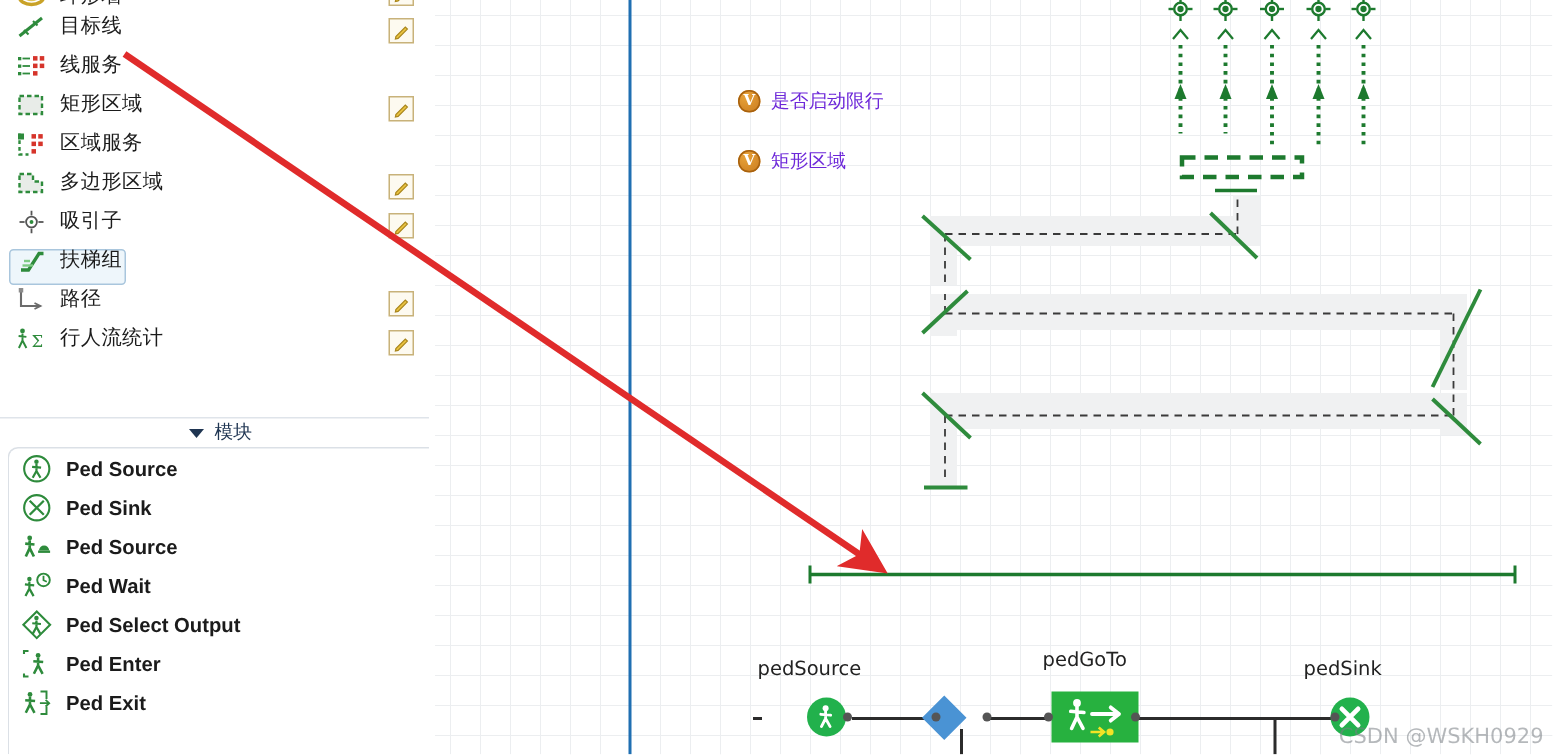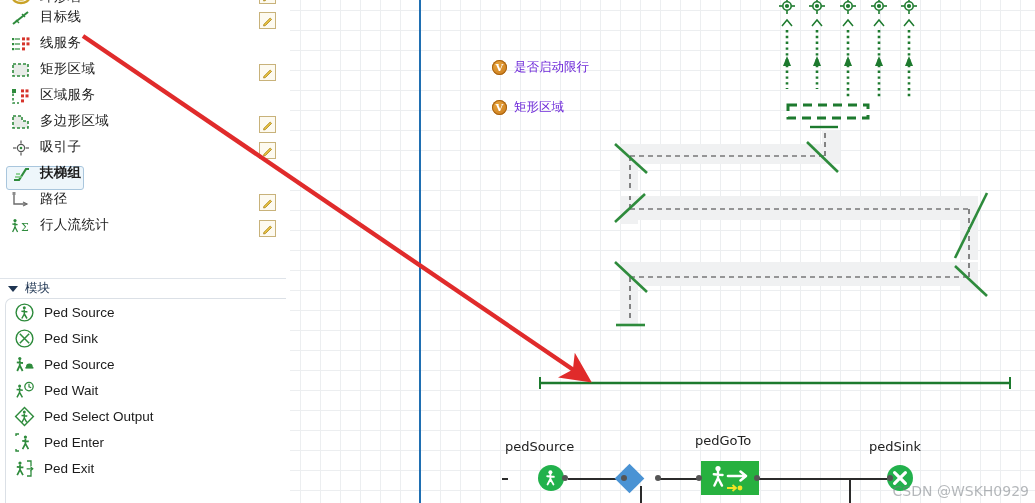--- a/index.html
+++ b/index.html
@@ -27,44 +27,45 @@
   }
   .pal-lbl{
     font-size:13.5px;color:#1b1b1b;letter-spacing:.3px;white-space:nowrap;
     font-family:"DejaVu Sans","Liberation Sans",sans-serif;
   }
   .pal-row.sel .selbox{
     position:absolute;left:6px;top:2px;height:22px;
     border:1px solid #a9c6dd;background:#eef6fb;border-radius:3px;
     z-index:0;
   }
-  .pal-row.sel .pal-ico,.pal-row.sel .pal-lbl{position:relative;z-index:1;font-weight:bold;}
+  .pal-row.sel .pal-ico,.pal-row.sel .pal-lbl{position:relative;z-index:1;}
   .pencil{
     position:absolute;right:10px;top:4px;width:17px;height:17px;
     border:1px solid #c8b27a;background:#fdfaf0;box-sizing:border-box;
     display:flex;align-items:center;justify-content:center;
   }
 
   
   .mod-head{
     position:absolute;left:0;top:278px;width:286px;height:20px;
     display:flex;align-items:center;padding-left:8px;box-sizing:border-box;
     border-top:1px solid #dfe4ea;
+    justify-content:center;
   }
   .mod-head .tri{
     width:0;height:0;border-left:5px solid transparent;border-right:5px solid transparent;
     border-top:6px solid #1f3552;margin-right:7px;
   }
   .mod-head .mt{font-size:12.5px;color:#1f3552;font-family:"DejaVu Sans","Liberation Sans",sans-serif;}
   .mod-panel{
     position:absolute;left:5px;top:298px;width:281px;height:205px;
     border:1px solid #dbe0e6;border-bottom:none;border-right:none;
     border-radius:7px 0 0 0;background:#fff;box-sizing:border-box;overflow:hidden;
   }
-  .mod-row{height:26px;display:flex;align-items:center;padding-left:6px;box-sizing:border-box;}
+  .mod-row{height:26px;display:flex;align-items:center;padding-left:6px;box-sizing:border-box;font-weight:bold;}
   .mod-ico{width:24px;height:22px;flex:0 0 24px;margin-right:8px;display:flex;align-items:center;justify-content:center;}
   .mod-lbl{font-size:13.5px;color:#1b1b1b;white-space:nowrap;}
 
   
   #canvas{
     position:absolute;left:290px;top:0;width:745px;height:503px;
     background:#ffffff;overflow:hidden;
   }
   .grid{
     position:absolute;inset:0;

